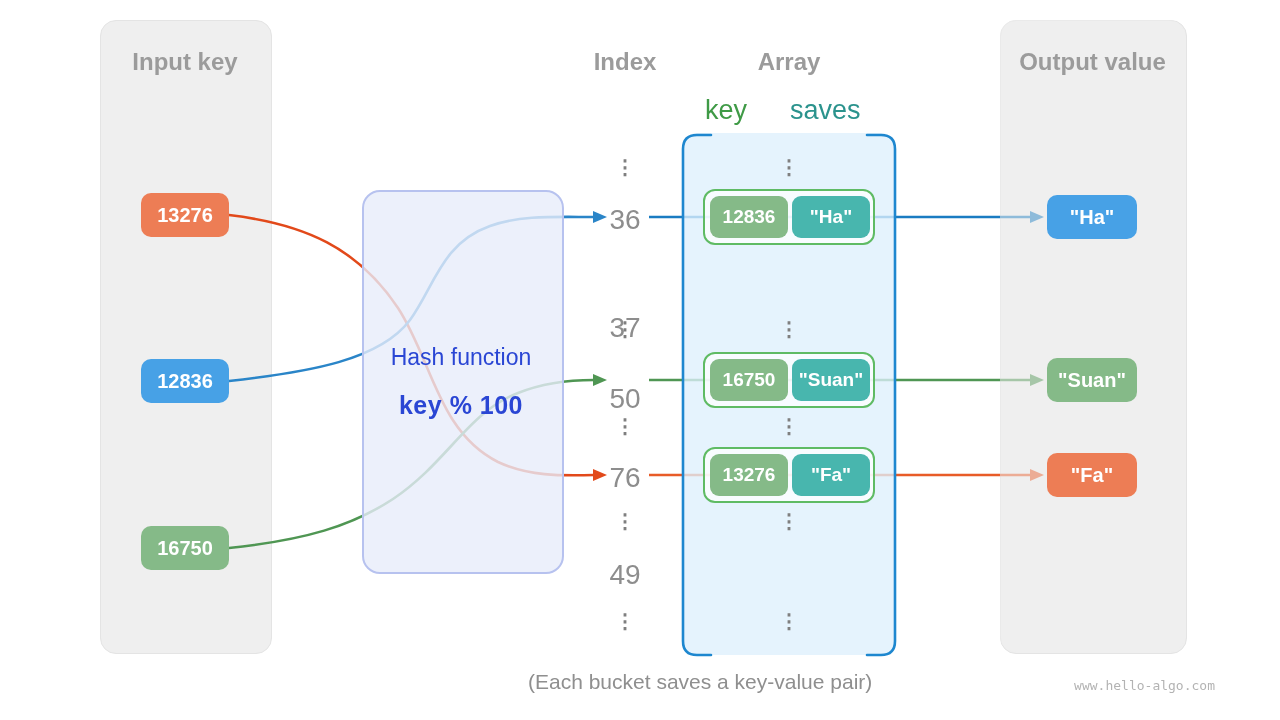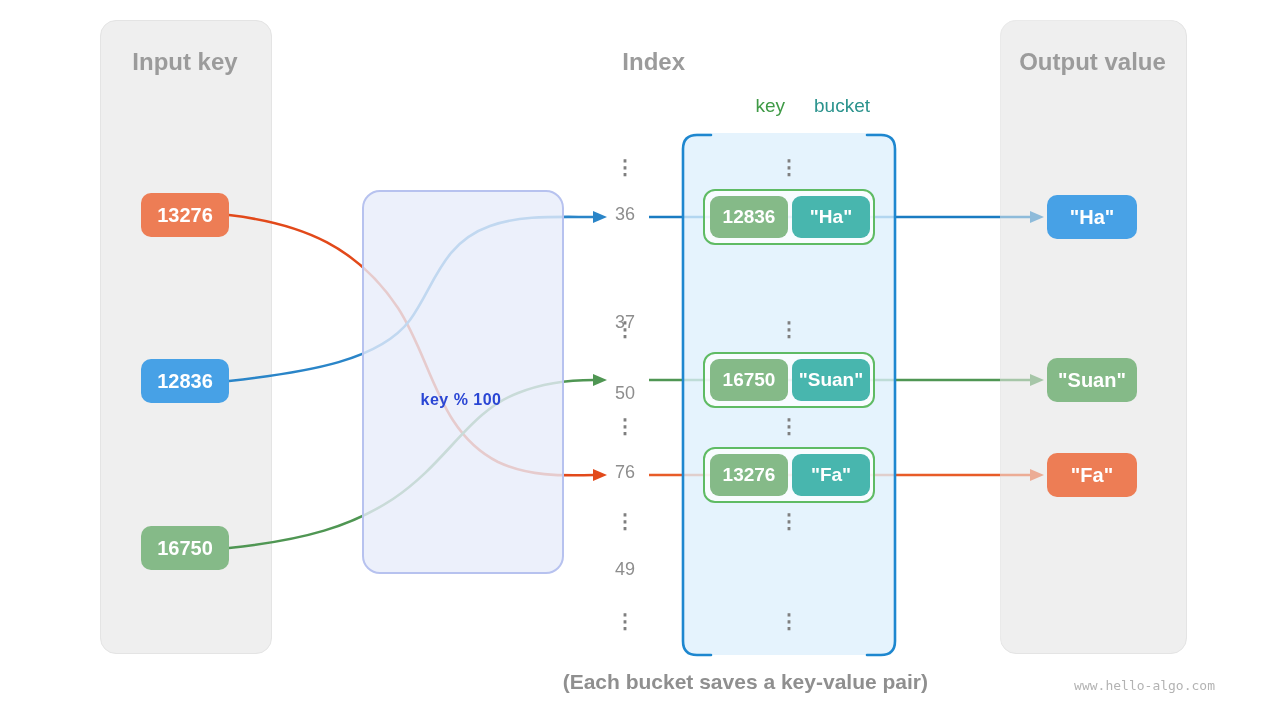--- a/index.html
+++ b/index.html
@@ -11,21 +11,21 @@
   .panel{
     position:absolute;background:#efefef;border:1px solid #e4e4e4;
     border-radius:16px;z-index:1;
   }
   .panel-title{
     position:absolute;z-index:6;font-size:24px;font-weight:bold;color:#9b9b9b;
     text-align:center;white-space:nowrap;
   }
   .col-title{
     position:absolute;z-index:6;font-size:24px;font-weight:bold;color:#9b9b9b;
-    text-align:right;white-space:nowrap;
+    text-align:center;white-space:nowrap;
   }
   
   .box{
     position:absolute;z-index:5;width:88px;height:44px;border-radius:10px;
     color:#ffffff;font-size:20px;font-weight:bold;text-align:center;
     line-height:44px;white-space:nowrap;
   }
   .c-orange{background:#ed7d55;}
   .c-blue{background:#47a1e6;}
   .c-green{background:#85ba88;}
@@ -44,53 +44,53 @@
   .outfade{
     position:absolute;left:1000px;top:20px;width:185px;height:632px;z-index:3;
     background:rgba(239,239,239,0.55);border-radius:16px;
   }
   .hash-title{
     position:absolute;z-index:6;left:362px;top:344px;width:198px;text-align:center;
     font-size:23px;color:#2a46d4;
   }
   .hash-formula{
     position:absolute;z-index:6;left:362px;top:391px;width:198px;text-align:center;
-    font-size:16px;font-weight:bold;color:#2a46d4;letter-spacing:0.5px;
+    font-size:25px;font-weight:bold;color:#2a46d4;letter-spacing:0.5px;
   }
   
   .idx{
     position:absolute;z-index:4;left:577px;width:96px;text-align:center;
-    font-size:18px;color:#8d8d8d;white-space:nowrap;
+    font-size:28px;color:#8d8d8d;white-space:nowrap;
   }
   .dots{
     position:absolute;z-index:4;width:40px;text-align:center;
     font-size:20px;font-weight:bold;color:#7f7f7f;line-height:20px;
   }
   .kv-head{
-    position:absolute;z-index:6;width:80px;text-align:right;
-    font-size:19px;white-space:nowrap;
+    position:absolute;z-index:6;width:80px;text-align:left;
+    font-size:27px;white-space:nowrap;
   }
   .kv-key{color:#3f9a46;}
   .kv-val{color:#2b938d;}
   
   .bucket{
     position:absolute;z-index:5;left:703px;width:172px;height:56px;
     background:rgba(255,255,255,0.72);border:2px solid #5fbb64;border-radius:12px;
     box-sizing:border-box;
   }
   .cell{
     position:absolute;top:5px;width:78px;height:42px;border-radius:9px;
     color:#ffffff;font-size:19px;font-weight:bold;text-align:center;
     line-height:42px;white-space:nowrap;
   }
   .cell-key{left:5px;background:#85ba88;}
   .cell-val{left:87px;background:#48b6ae;}
   .caption{
-    position:absolute;z-index:6;left:528px;top:670px;width:400px;text-align:right;
-    font-size:21px;color:#8f8f8f;white-space:nowrap;font-weight:bold;
+    position:absolute;z-index:6;left:528px;top:670px;width:400px;text-align:left;
+    font-size:21px;color:#8f8f8f;white-space:nowrap;
   }
   .watermark{
     position:absolute;z-index:6;left:1005px;top:678px;width:210px;text-align:right;
     font-family:"DejaVu Sans Mono",monospace;font-size:13px;color:#b3b3b3;
     white-space:nowrap;
   }
 </style>
 </head>
 <body>
 
@@ -125,23 +125,25 @@
   <div class="outfade"></div>
 
   <svg id="toplines" width="1280" height="720">
     <path d="M 711 135 H 697 Q 683 135 683 149 V 641 Q 683 655 697 655 H 711" fill="none" stroke="#1e87cf" stroke-width="2.6" stroke-linecap="round"></path>
     <path d="M 867 135 H 881 Q 895 135 895 149 V 641 Q 895 655 881 655 H 867" fill="none" stroke="#1e87cf" stroke-width="2.6" stroke-linecap="round"></path>
   </svg>
 
   <div class="panel-title" style="left:100px;top:48px;width:170px;">Input key</div>
   <div class="panel-title" style="left:1000px;top:48px;width:185px;">Output value</div>
   <div class="col-title" style="left:565px;top:48px;width:120px;">Index</div>
+  <div class="col-title" style="left:719px;top:48px;width:140px;">Array</div>
   <div class="kv-head kv-key" style="left:705px;top:95px;">key</div>
-  <div class="kv-head kv-val" style="left:790px;top:95px;">bucket</div>
+  <div class="kv-head kv-val" style="left:790px;top:95px;">saves</div>
 
+  <div class="hash-title">Hash function</div>
   <div class="hash-formula">key % 100</div>
 
   <div class="box c-orange" style="left:141px;top:193px;">13276</div>
   <div class="box c-blue" style="left:141px;top:359px;">12836</div>
   <div class="box c-green" style="left:141px;top:526px;">16750</div>
 
   <div class="idx" style="top:204px;">36</div>
   <div class="idx" style="top:270px;margin-top:42px;">37</div>
   <div class="idx" style="top:367px;margin-top:16px;">50</div>
   <div class="idx" style="top:462px;">76</div>

